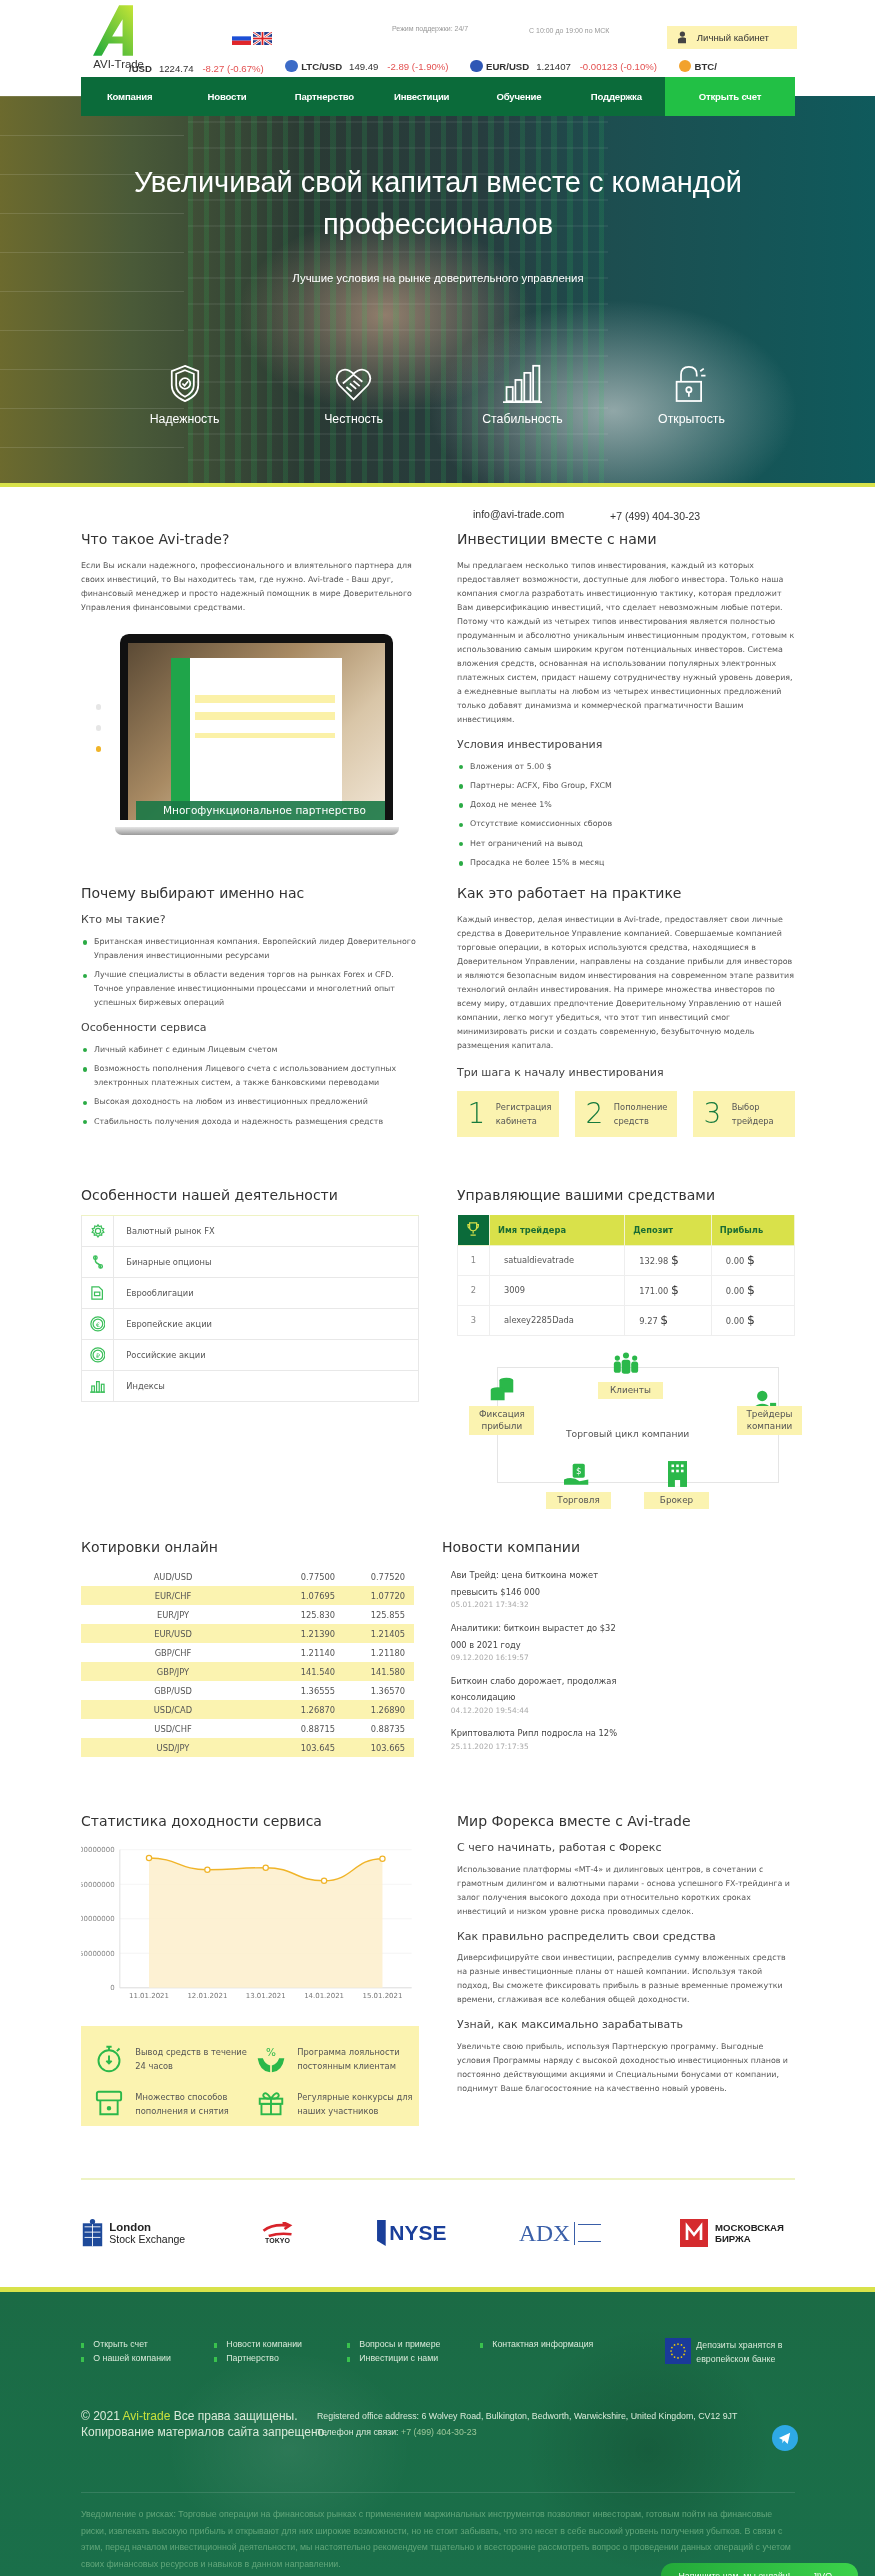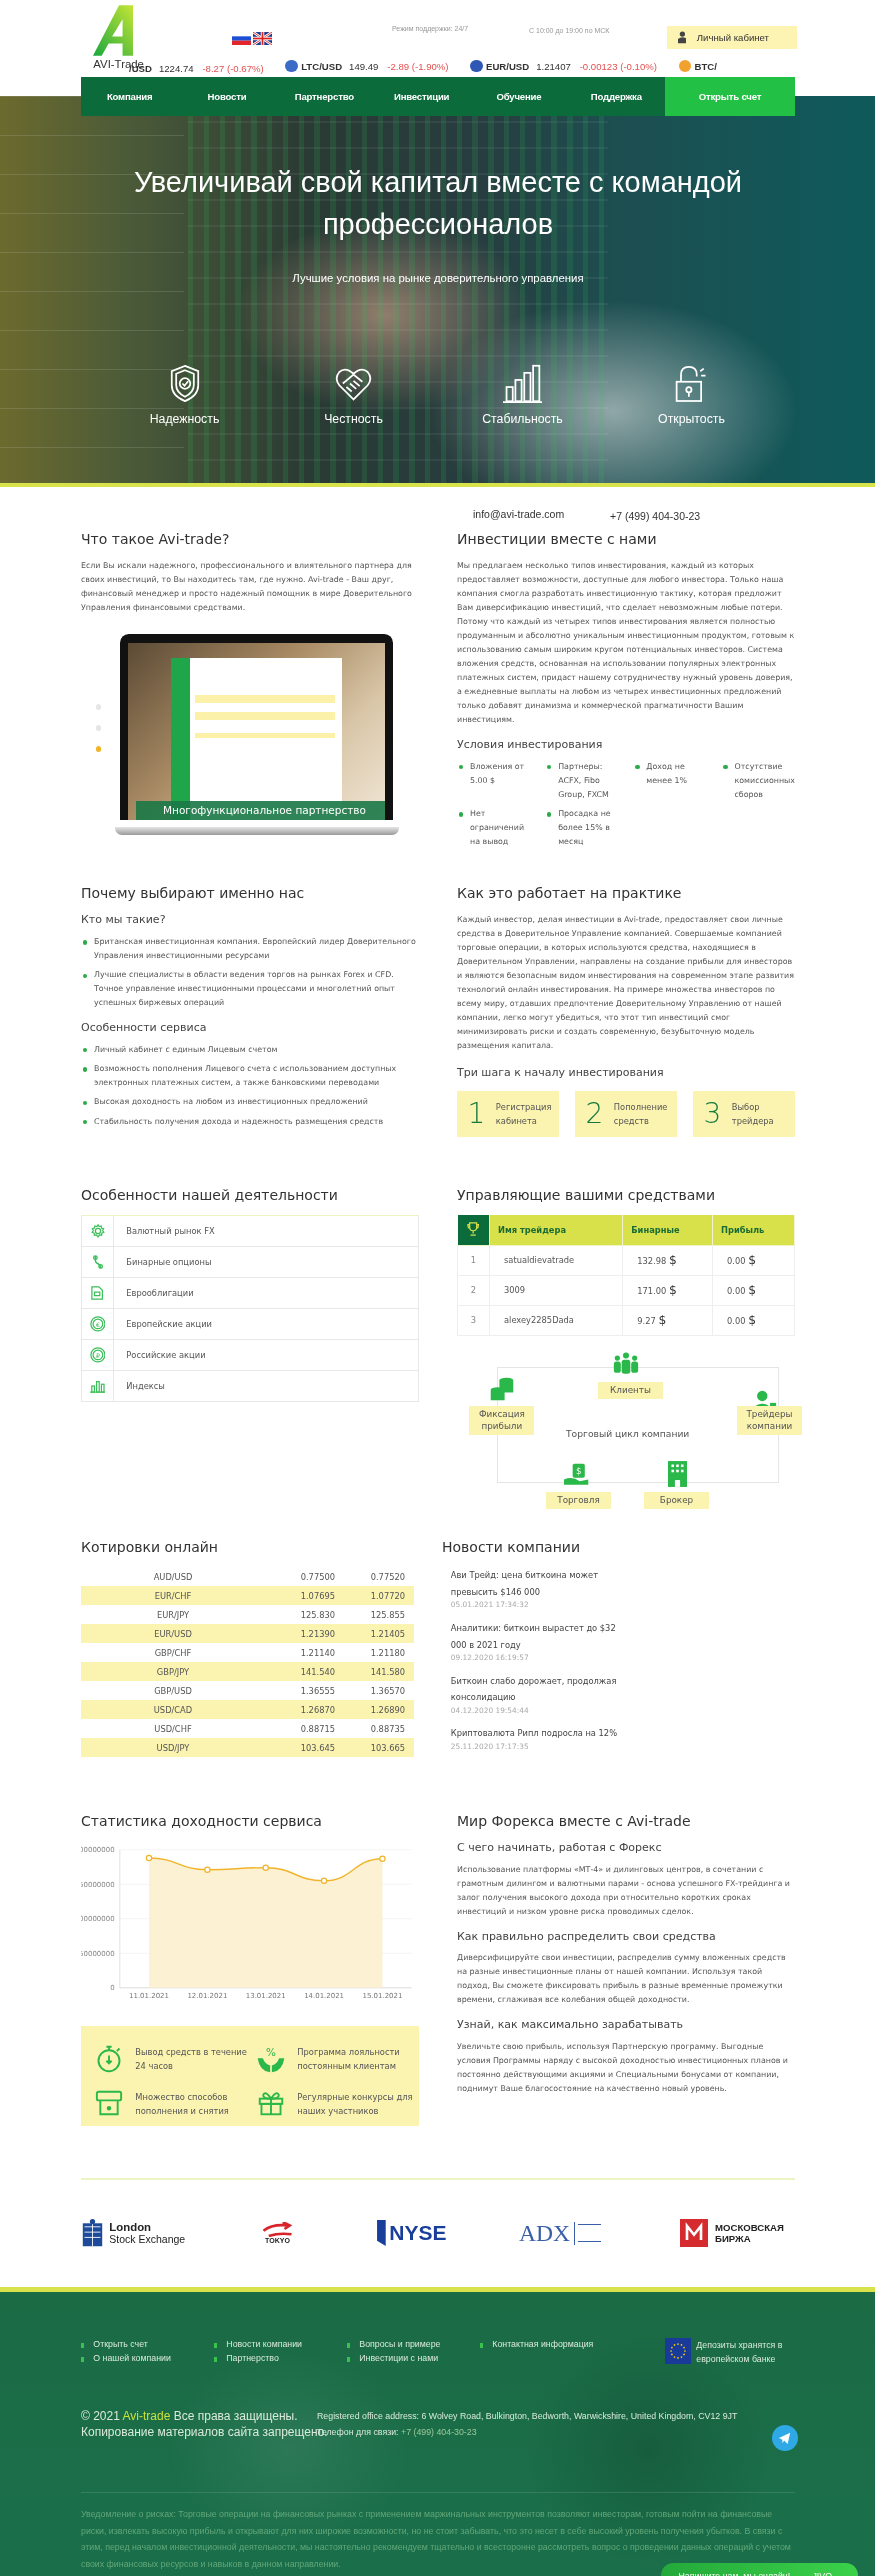--- a/index.html
+++ b/index.html
@@ -45,21 +45,21 @@
 
 .main{position:absolute;left:81px;top:487px;width:714px}
 .row{display:flex;justify-content:space-between;position:absolute;left:0;width:714px}
 .col{width:338px}
 h2{font-family:"DejaVu Sans",sans-serif;font-weight:normal;font-size:14px;color:#333;margin-bottom:12.3px}
 h3{font-family:"DejaVu Sans",sans-serif;font-weight:normal;font-size:11px;color:#444;margin:10.5px 0 8.8px}
 p.body{font-size:7.9px;line-height:14px;color:#555}
 ul.bul{list-style:none}
 ul.bul li{position:relative;padding-left:13px;font-size:7.9px;line-height:14px;color:#555;margin-bottom:5.3px}
 ul.bul li:before{content:"";position:absolute;left:1.8px;top:5.3px;width:4.4px;height:4.4px;border-radius:50%;background:#2bab45}
-.cond{display:grid;grid-template-columns:1fr 1fr 1fr 1fr;column-gap:20px}
+.cond{display:grid;grid-template-columns:1fr;column-gap:20px}
 .cond li{margin-bottom:6.1px}
 
 .laptop{position:relative;width:273px;height:201px;margin:19px 0 0 39px}
 .laptop .scr{position:absolute;left:0;top:0;width:273px;height:186px;background:#111;border-radius:8.8px 8.8px 0 0;padding:8.8px 7.9px 0}
 .laptop .inner{width:100%;height:100%;background:linear-gradient(135deg,#5b4a35,#a88a63 40%,#d9c6a8 70%,#f1e6d6);position:relative;overflow:hidden}
 .laptop .ui{position:absolute;left:43px;top:15px;width:171px;height:162px;background:#fff}
 .laptop .ui .side{position:absolute;left:0;top:0;width:19px;height:100%;background:#1fa54a}
 .laptop .ui .bar{position:absolute;left:24.5px;height:7.9px;background:#fbf1a8}
 .laptop .cap{position:absolute;left:8px;bottom:0;width:100%;height:19px;background:rgba(25,120,70,.9);color:#fff;font-size:10.5px;text-align:center;line-height:19px}
 .laptop .base{position:absolute;left:-5.3px;bottom:0;width:284px;height:7.9px;background:linear-gradient(#e5e5e5,#9a9a9a);border-radius:0 0 7px 7px}
@@ -405,21 +405,21 @@
     </div>
     <div class="col">
       <h2>Управляющие вашими средствами</h2>
       <table class="tr">
         <thead>
             <tr>
           <th class="trophy"><svg width="12.3" height="14" viewBox="0 0 14 16" fill="none" stroke="#d9e14a" stroke-width="1.4">
                   <path d="M3 1 H11 V6 Q11 10 7 10 Q3 10 3 6 Z M3 3 H1 Q1 7 3 7 M11 3 H13 Q13 7 11 7 M7 10 V13 M4 15 H10"></path>
                 </svg></th>
           <th>Имя трейдера</th>
-          <th>Бинарные</th>
+          <th>Депозит</th>
           <th>Прибыль</th>
         </tr>
           </thead>
         <tbody>
           <tr>
               <td class="idx">1</td>
               <td>satualdievatrade</td>
               <td><span>132.98</span> <span class="usd">$</span></td>
               <td><span>0.00</span> <span class="usd">$</span></td>
             </tr>

